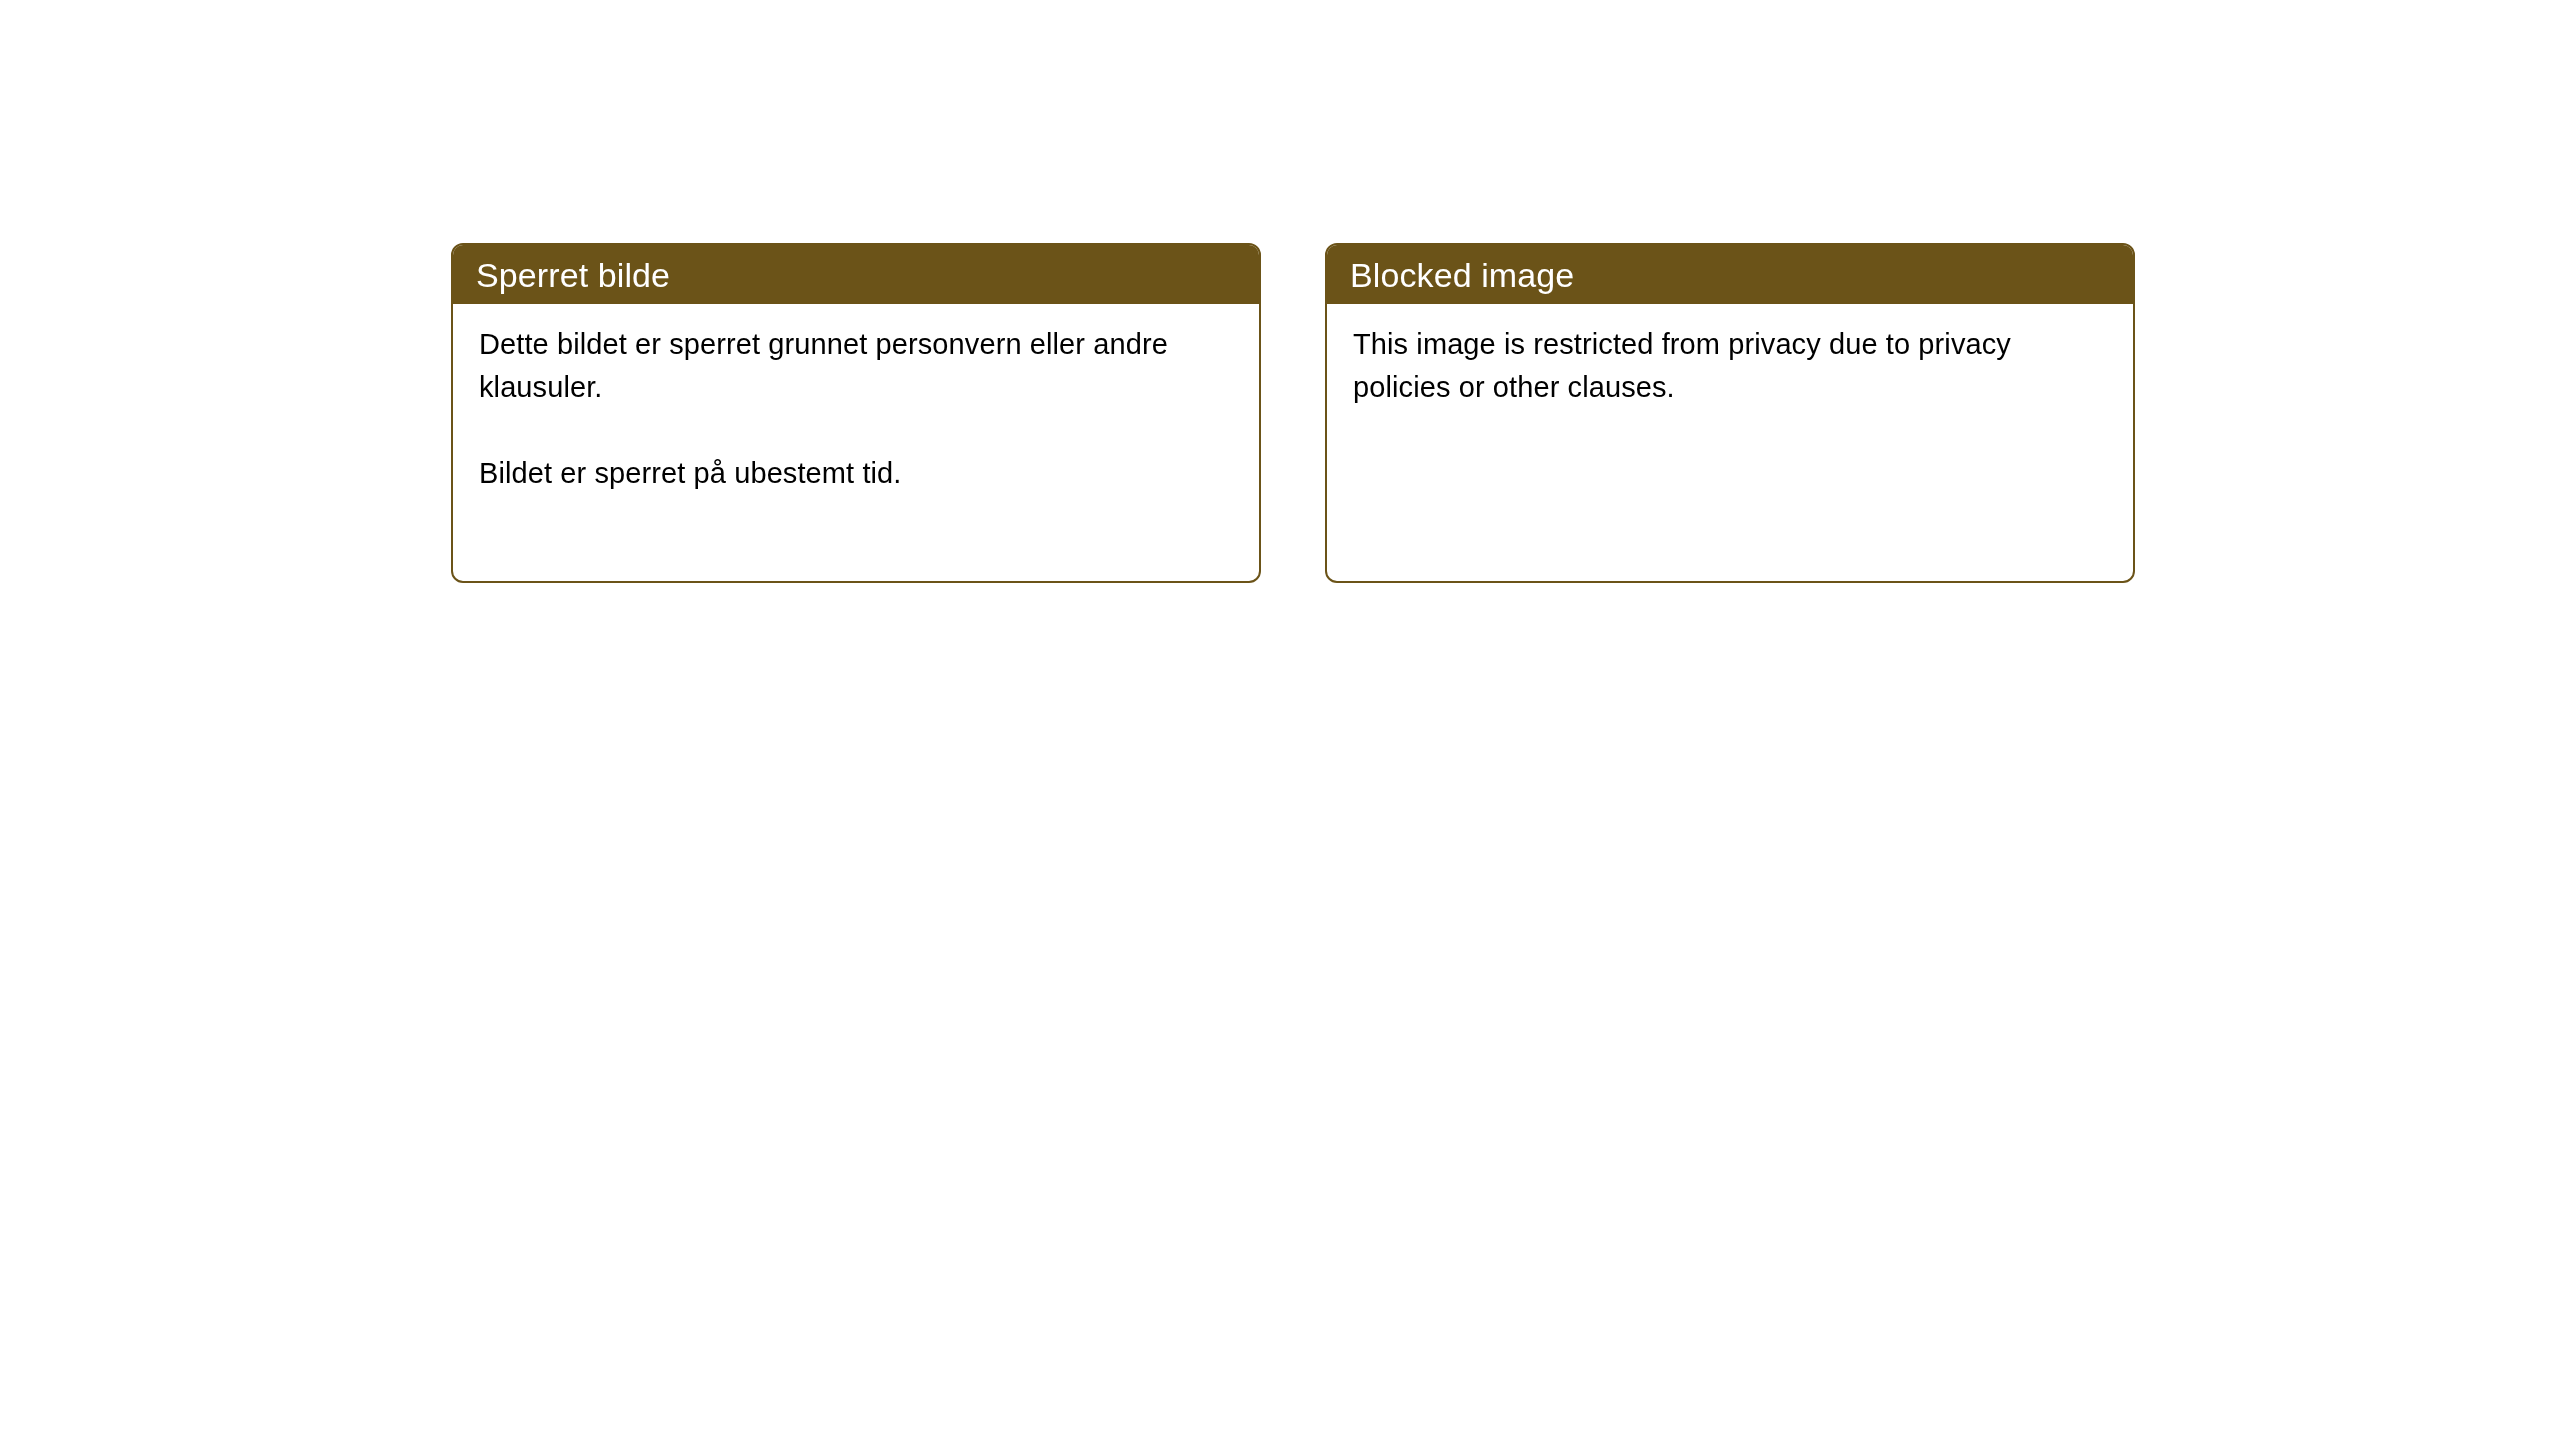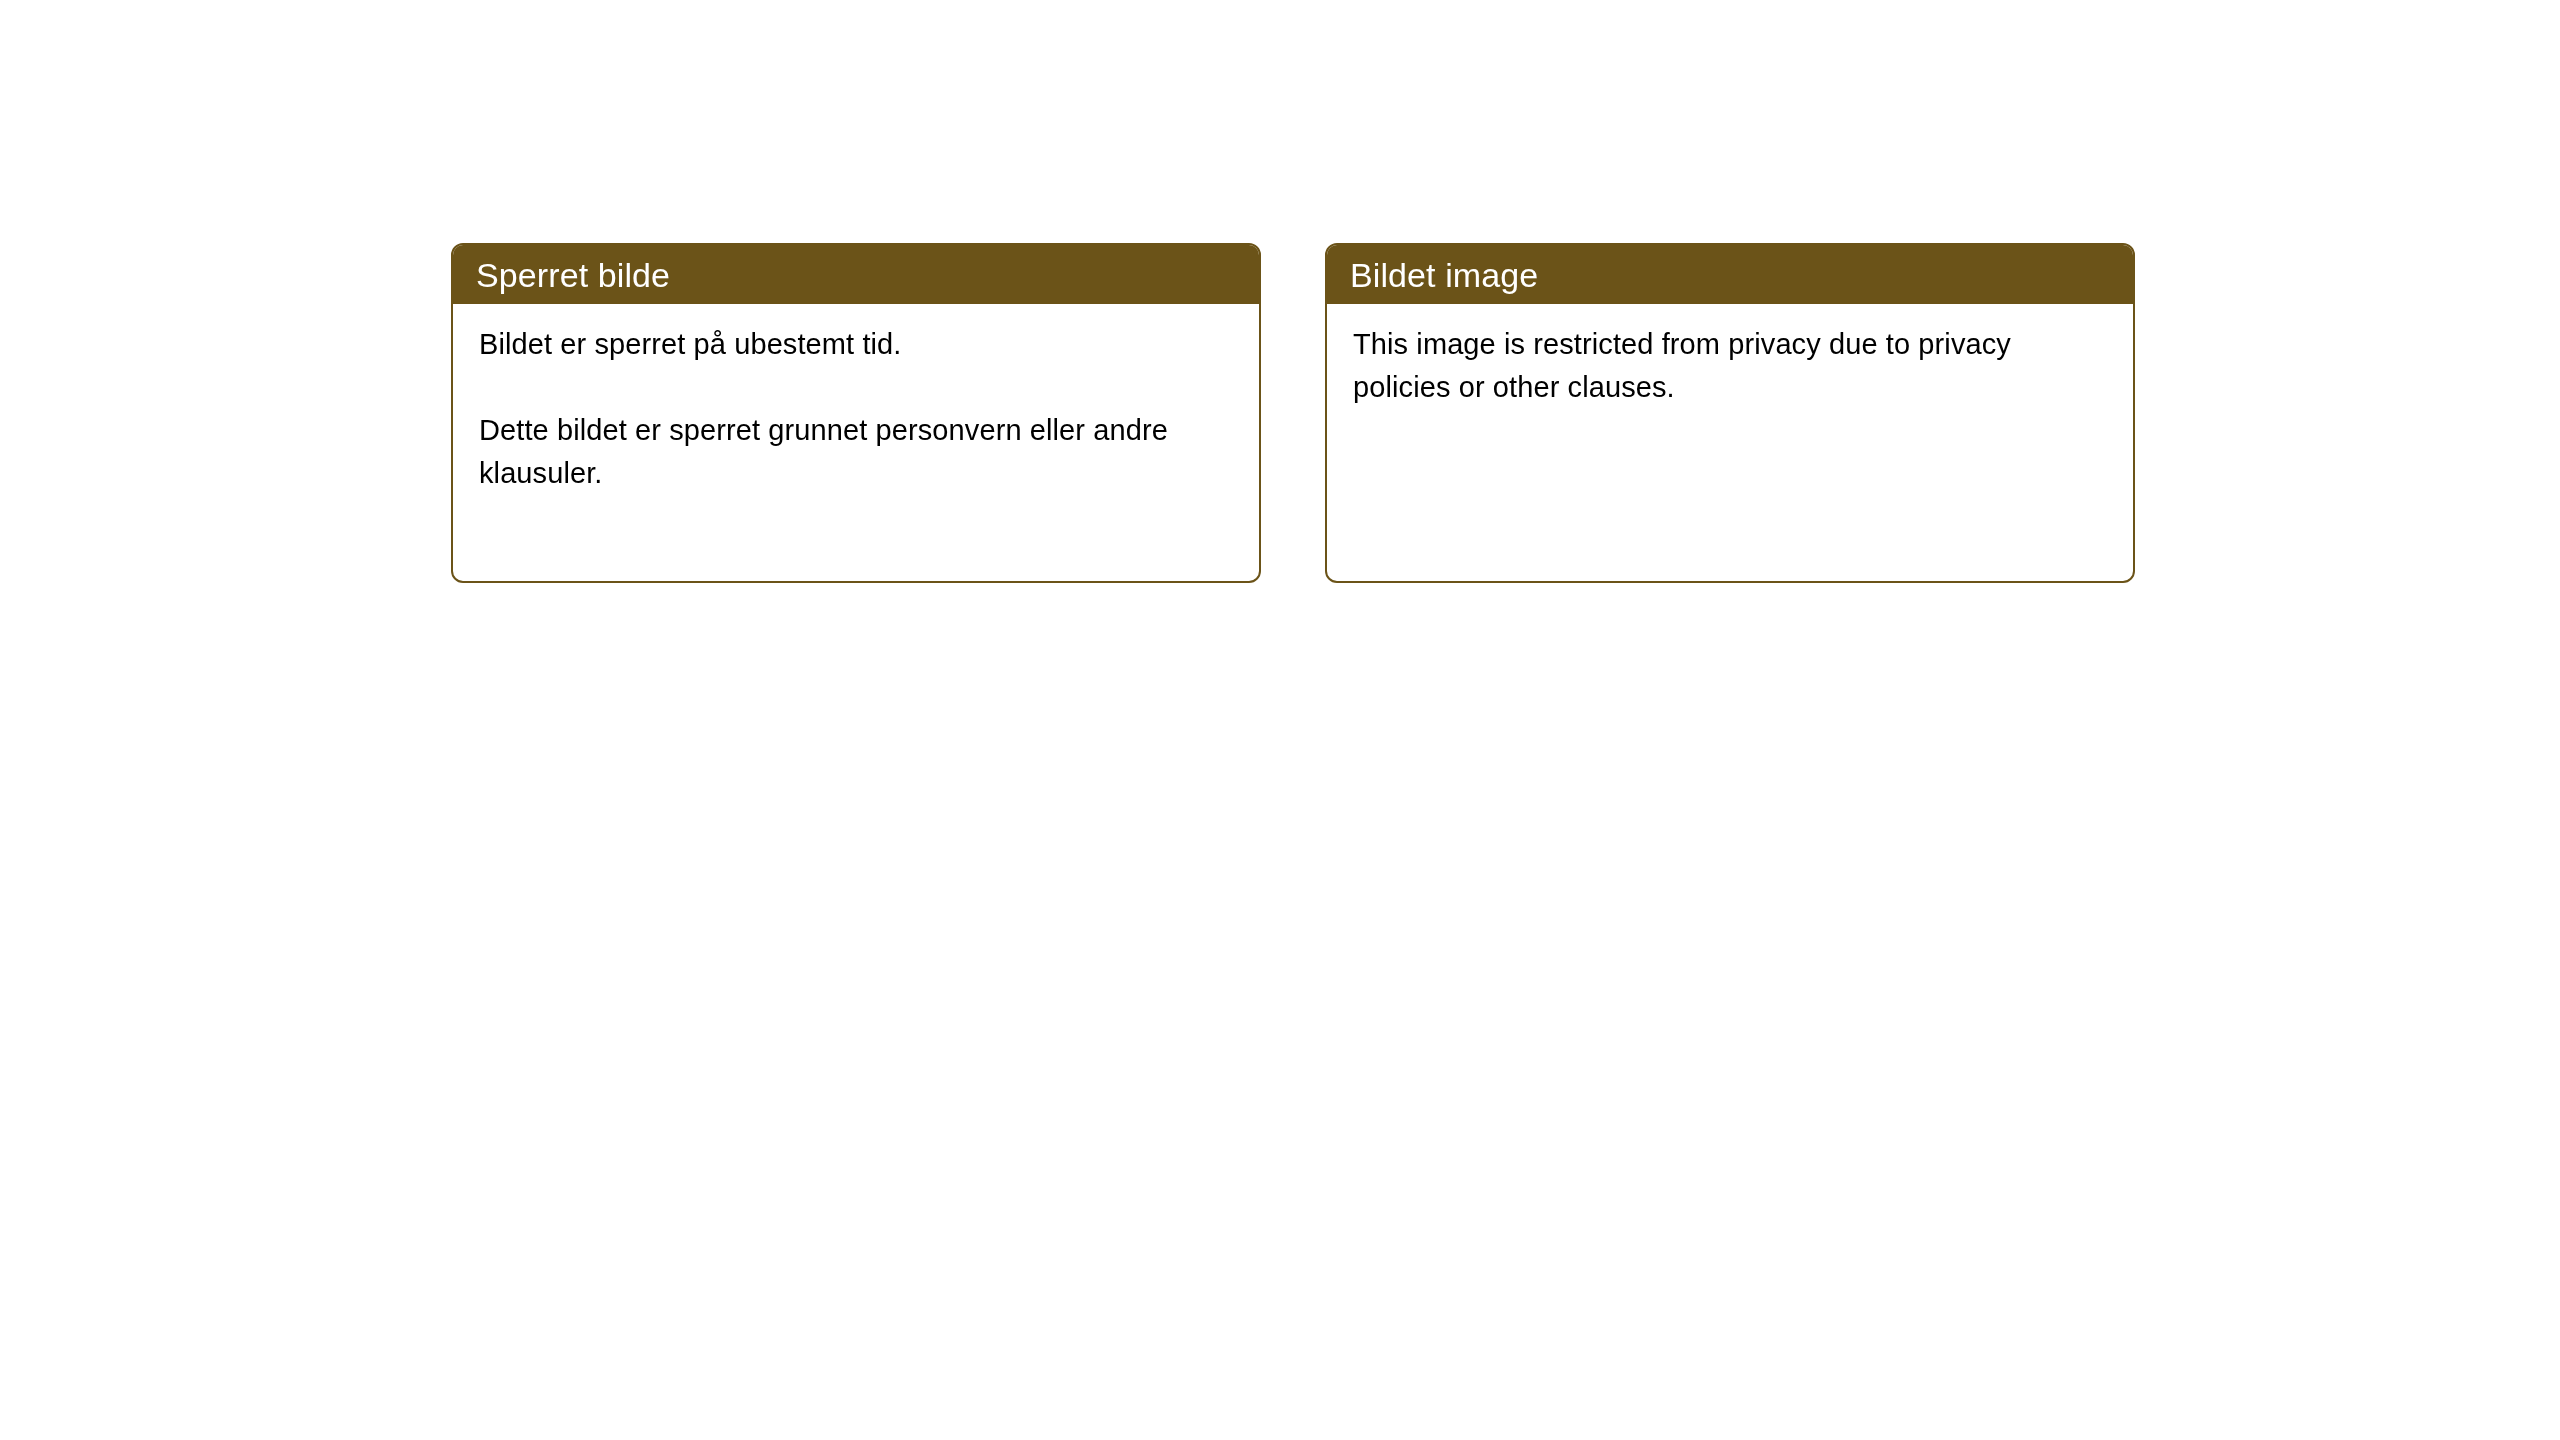--- a/index.html
+++ b/index.html
@@ -88,27 +88,27 @@
 </head>
 <body>
 
 <div id="canvas">
 
   <section class="notice-panel panel-no">
     <div class="panel-header">
       <h1 class="panel-title">Sperret bilde</h1>
     </div>
     <div class="panel-body">
+      <p class="panel-paragraph">Dette bildet er sperret grunnet personvern eller andre klausuler.</p>
       <p class="panel-paragraph">Bildet er sperret på ubestemt tid.</p>
-      <p class="panel-paragraph">Dette bildet er sperret grunnet personvern eller andre klausuler.</p>
     </div>
   </section>
 
   <section class="notice-panel panel-en">
     <div class="panel-header">
-      <h1 class="panel-title">Bildet image</h1>
+      <h1 class="panel-title">Blocked image</h1>
     </div>
     <div class="panel-body">
       <p class="panel-paragraph">This image is restricted from privacy due to privacy policies or other clauses.</p>
     </div>
   </section>
 
 </div>
 
 </body></html>

